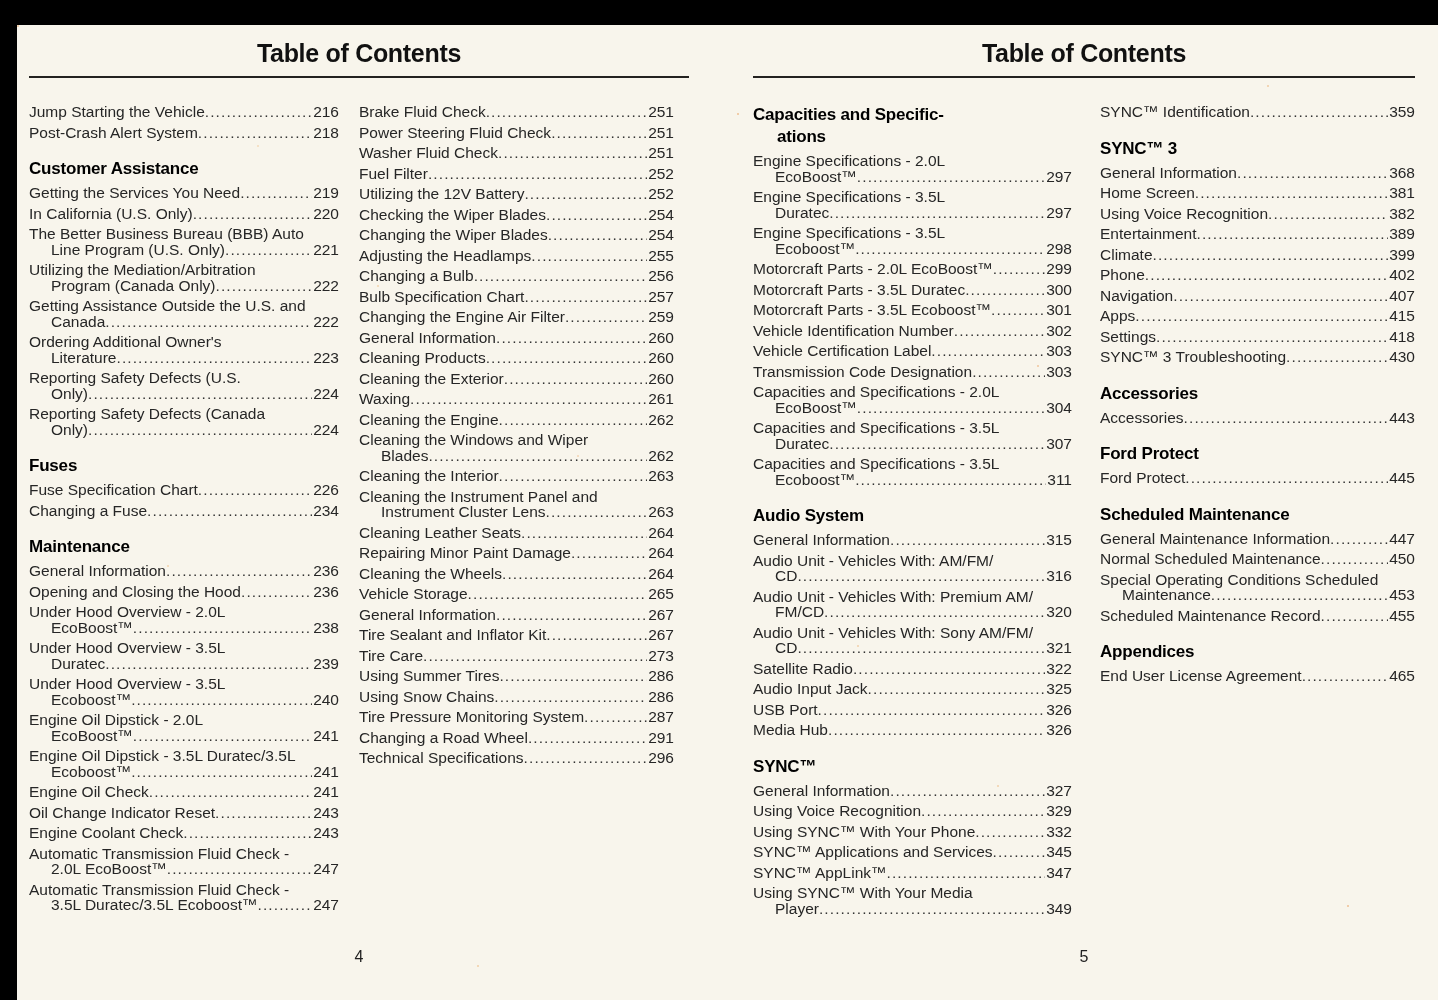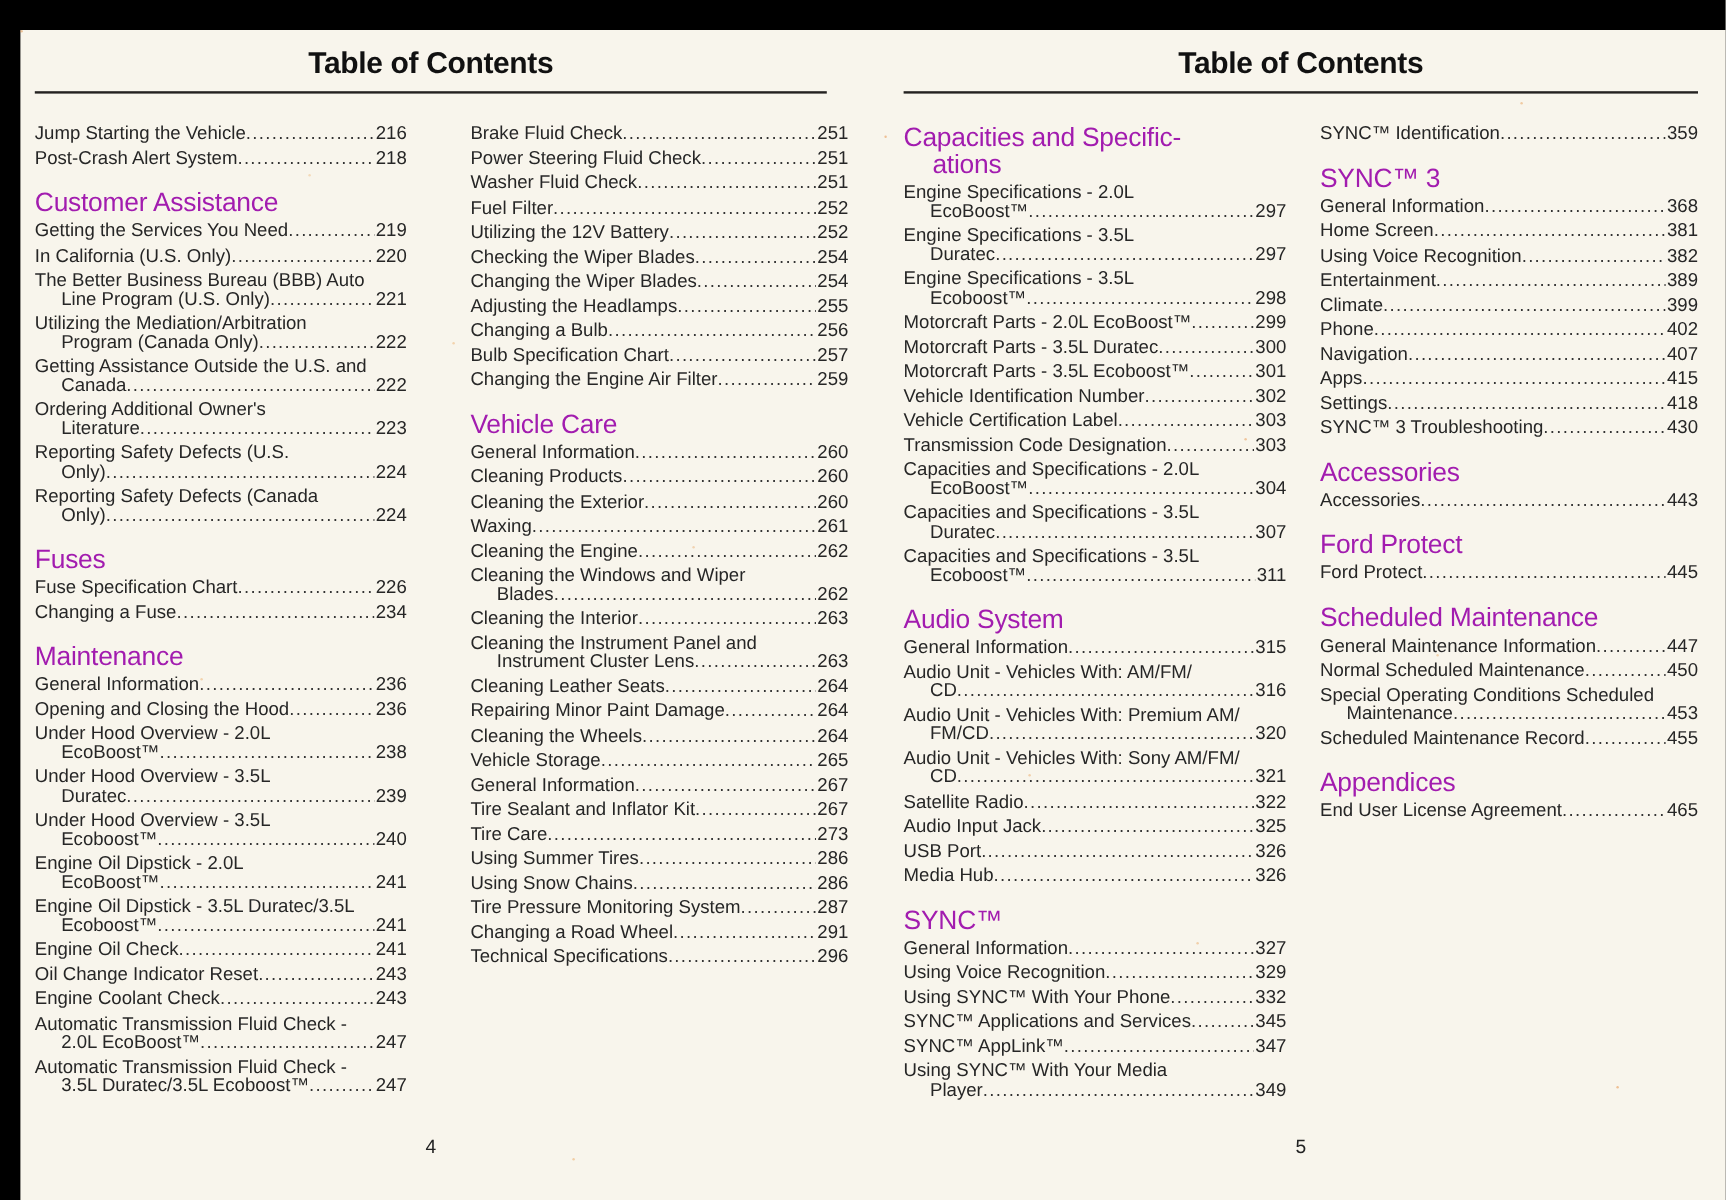--- a/index.html
+++ b/index.html
@@ -16,30 +16,30 @@
   #page-left{left:12px;width:660px;}
   #page-right{left:736px;width:662px;}
 
   .page-title{
     text-align:center;font-size:25px;font-weight:800;color:#111;
     margin-top:8px;letter-spacing:-0.3px;line-height:30px;
   }
   .title-rule{border-top:2.5px solid #242220;margin-top:8px;}
 
   .columns{display:flex;margin-top:26px;}
-  #page-left .columns{gap:53px;}
+  #page-left .columns{gap:20px;}
   #page-right .columns{gap:28px;}
   #page-left .col:nth-child(1){width:310px;}
   #page-left .col:nth-child(2){width:315px;}
   #page-right .col:nth-child(1){width:319px;}
   #page-right .col:nth-child(2){width:315px;}
   .col{flex:0 0 auto;}
 
   .heading{
-    font-size:22px;line-height:22px;font-weight:400;color:#a21caf;
+    font-size:17px;line-height:22px;font-weight:700;color:#000000;
     padding-top:13px;padding-bottom:5px;letter-spacing:-0.2px;
   }
   .heading:first-child{padding-top:0;}
   .hline{white-space:nowrap;}
   .hline2{margin-left:24px;}
 
   .entry{
     font-size:15.5px;line-height:15.5px;color:#262626;
     padding-bottom:5px;
   }
@@ -343,23 +343,20 @@
               <span class="pg">257</span>
             </div>
           </div>
           <div class="entry">
             <div class="last">
               <span class="etxt">Changing the Engine Air Filter</span>
               <span class="dots">..........................................................................................</span>
               <span class="pg">259</span>
             </div>
           </div>
-          <div class="heading">
-            <div class="hline">Vehicle Care</div>
-          </div>
           <div class="entry">
             <div class="last">
               <span class="etxt">General Information</span>
               <span class="dots">..........................................................................................</span>
               <span class="pg">260</span>
             </div>
           </div>
           <div class="entry">
             <div class="last">
               <span class="etxt">Cleaning Products</span>

